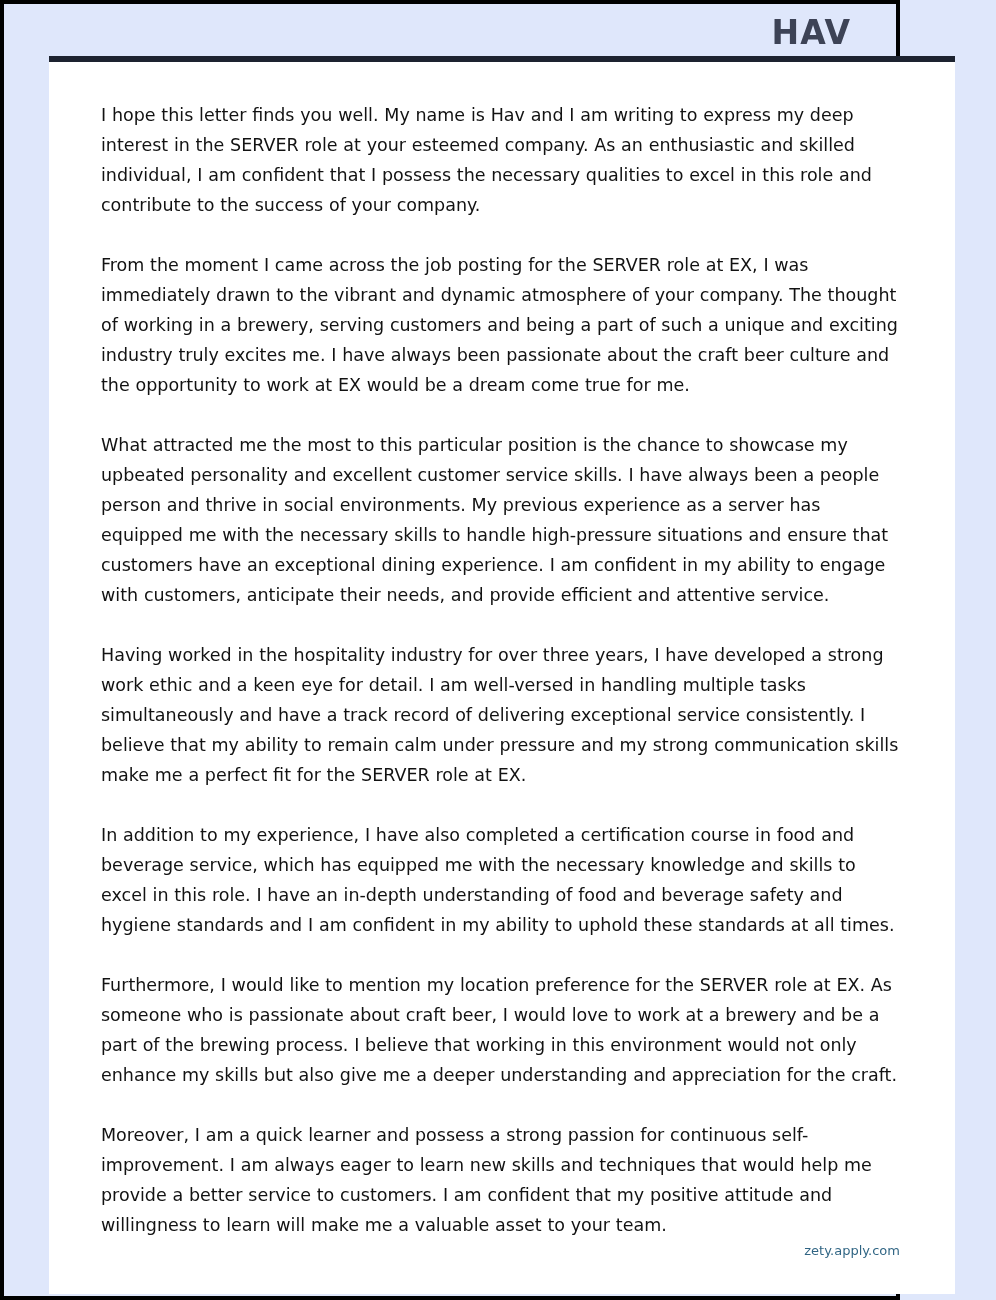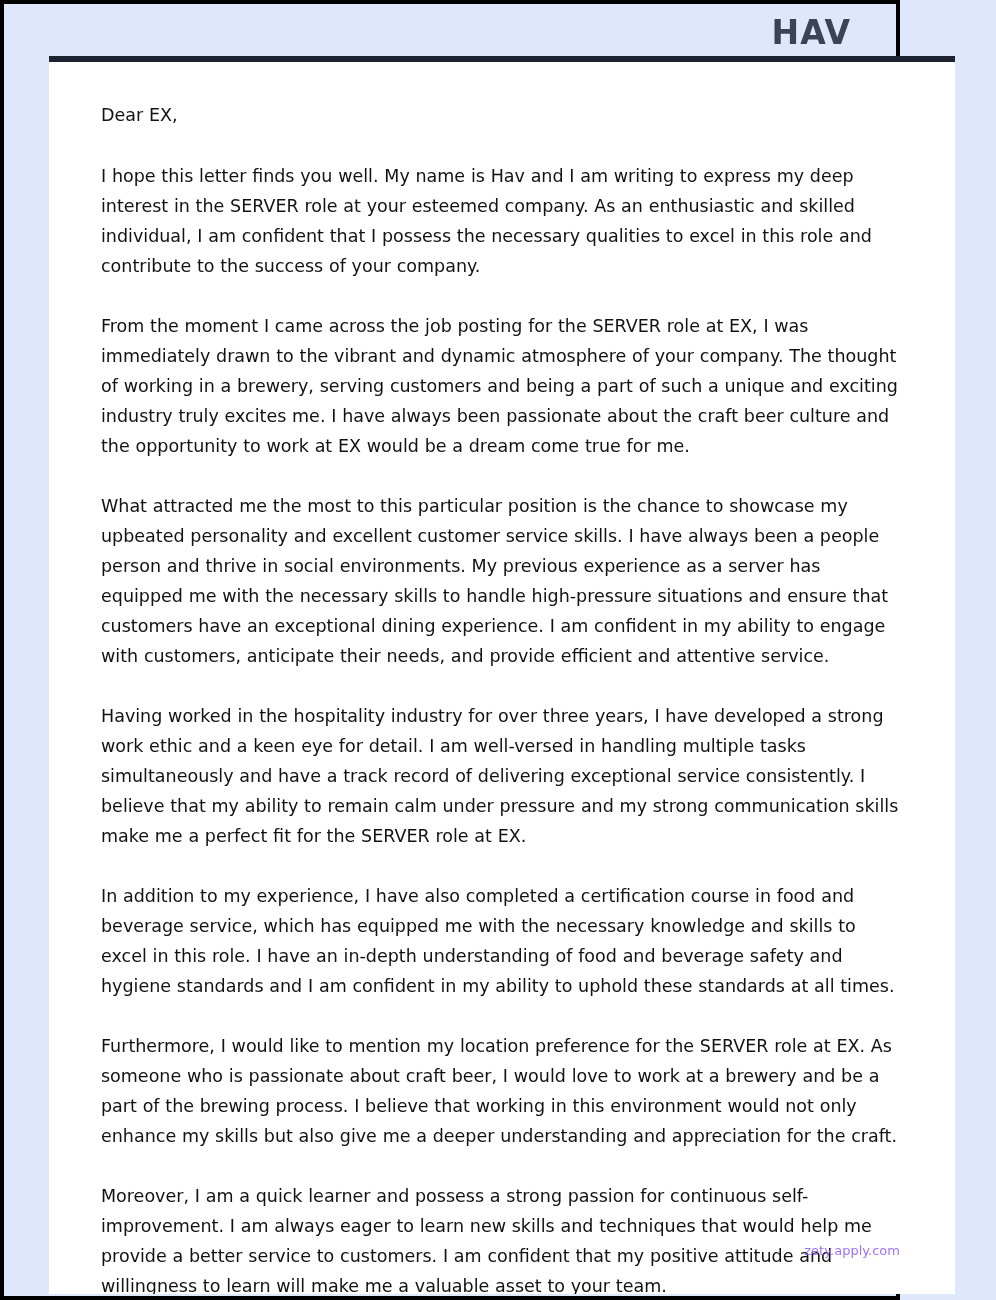--- a/index.html
+++ b/index.html
@@ -68,38 +68,37 @@
     word-spacing: 0.2px;
   }
   .letter p.salutation {
     margin-bottom: 31px;
   }
   .watermark {
     position: absolute;
     right: 55px;
     bottom: 36px;
     font-size: 13px;
-    color: #8b5cf6;
+    color: #0c4a6e;
     opacity: 0.85;
     font-family: "DejaVu Sans", "Liberation Sans", sans-serif;
     margin-left: 32px;
   }
 </style>
 </head>
 <body>
 
 <div class="page">
 
   <div class="header">
     <div class="brand">HAV</div>
   </div>
 
   <div class="sheet">
     <div class="letter">
-      <p class="salutation">Dear EX,</p>
       <p>I hope this letter finds you well. My name is Hav and I am writing to express my deep interest in the SERVER role at your esteemed company. As an enthusiastic and skilled individual, I am confident that I possess the necessary qualities to excel in this role and contribute to the success of your company.</p>
       <p>From the moment I came across the job posting for the SERVER role at EX, I was immediately drawn to the vibrant and dynamic atmosphere of your company. The thought of working in a brewery, serving customers and being a part of such a unique and exciting industry truly excites me. I have always been passionate about the craft beer culture and the opportunity to work at EX would be a dream come true for me.</p>
       <p>What attracted me the most to this particular position is the chance to showcase my upbeated personality and excellent customer service skills. I have always been a people person and thrive in social environments. My previous experience as a server has equipped me with the necessary skills to handle high-pressure situations and ensure that customers have an exceptional dining experience. I am confident in my ability to engage with customers, anticipate their needs, and provide efficient and attentive service.</p>
       <p>Having worked in the hospitality industry for over three years, I have developed a strong work ethic and a keen eye for detail. I am well-versed in handling multiple tasks simultaneously and have a track record of delivering exceptional service consistently. I believe that my ability to remain calm under pressure and my strong communication skills make me a perfect fit for the SERVER role at EX.</p>
       <p>In addition to my experience, I have also completed a certification course in food and beverage service, which has equipped me with the necessary knowledge and skills to excel in this role. I have an in-depth understanding of food and beverage safety and hygiene standards and I am confident in my ability to uphold these standards at all times.</p>
       <p>Furthermore, I would like to mention my location preference for the SERVER role at EX. As someone who is passionate about craft beer, I would love to work at a brewery and be a part of the brewing process. I believe that working in this environment would not only enhance my skills but also give me a deeper understanding and appreciation for the craft.</p>
       <p>Moreover, I am a quick learner and possess a strong passion for continuous self-improvement. I am always eager to learn new skills and techniques that would help me provide a better service to customers. I am confident that my positive attitude and willingness to learn will make me a valuable asset to your team.</p>
     </div>
     <div class="watermark">zety.apply.com</div>
   </div>

